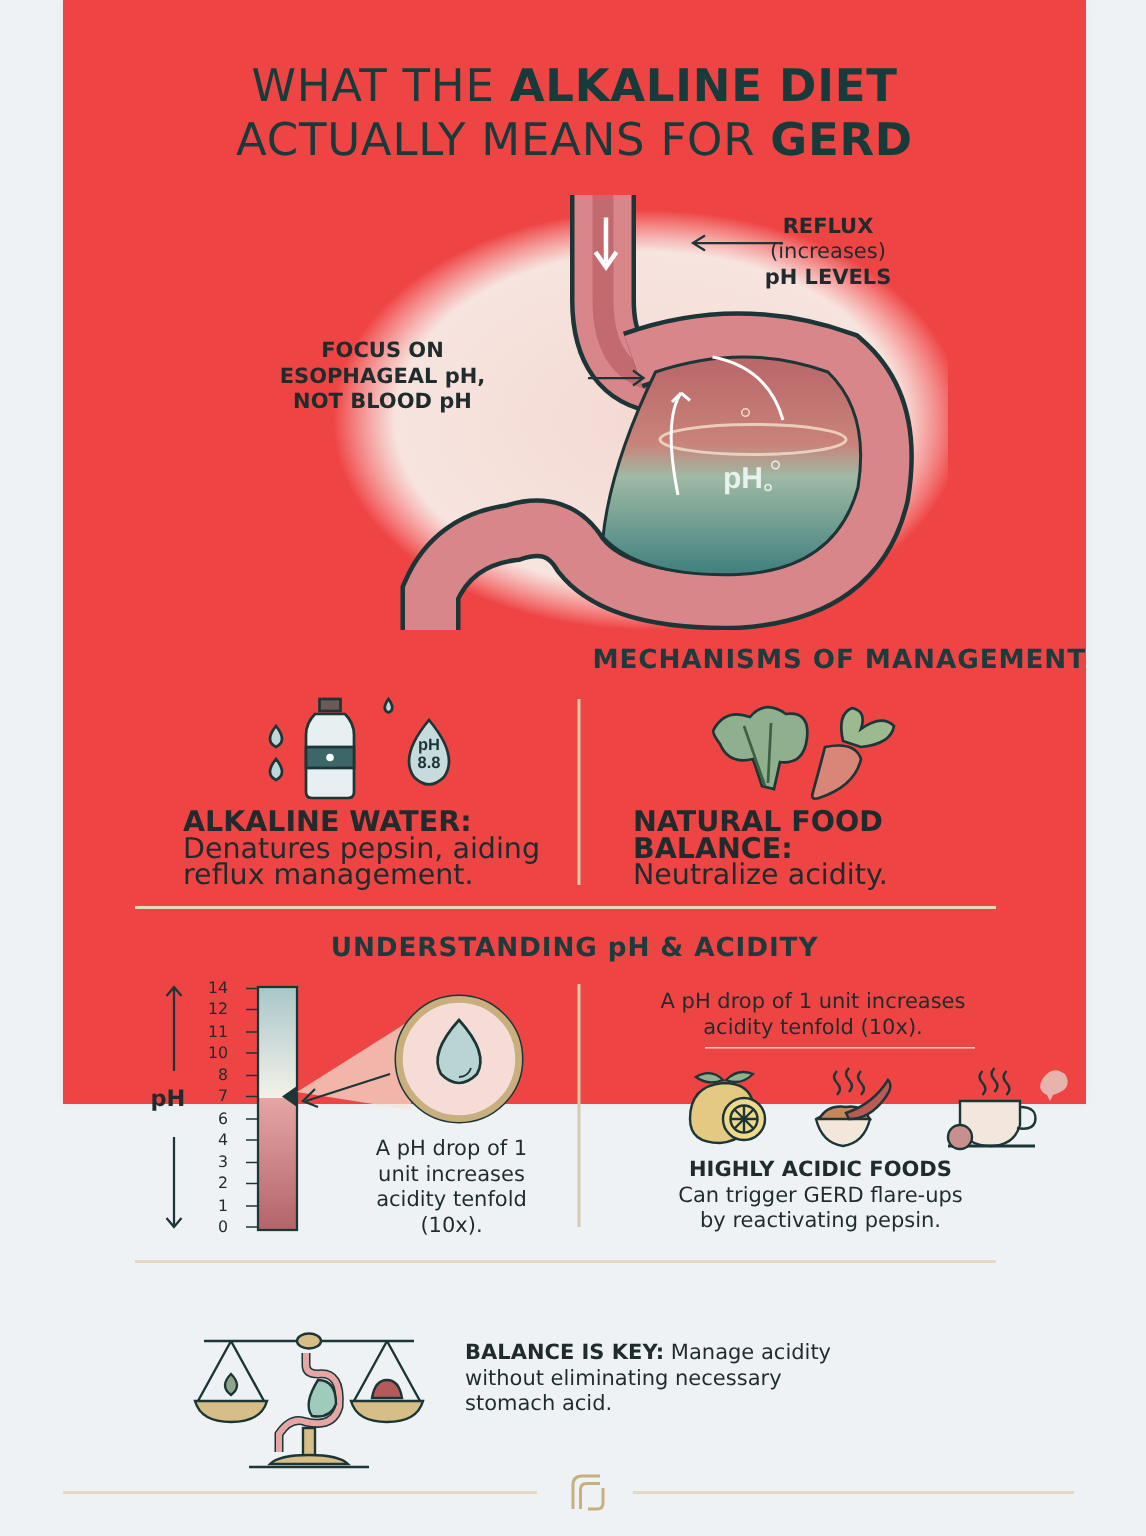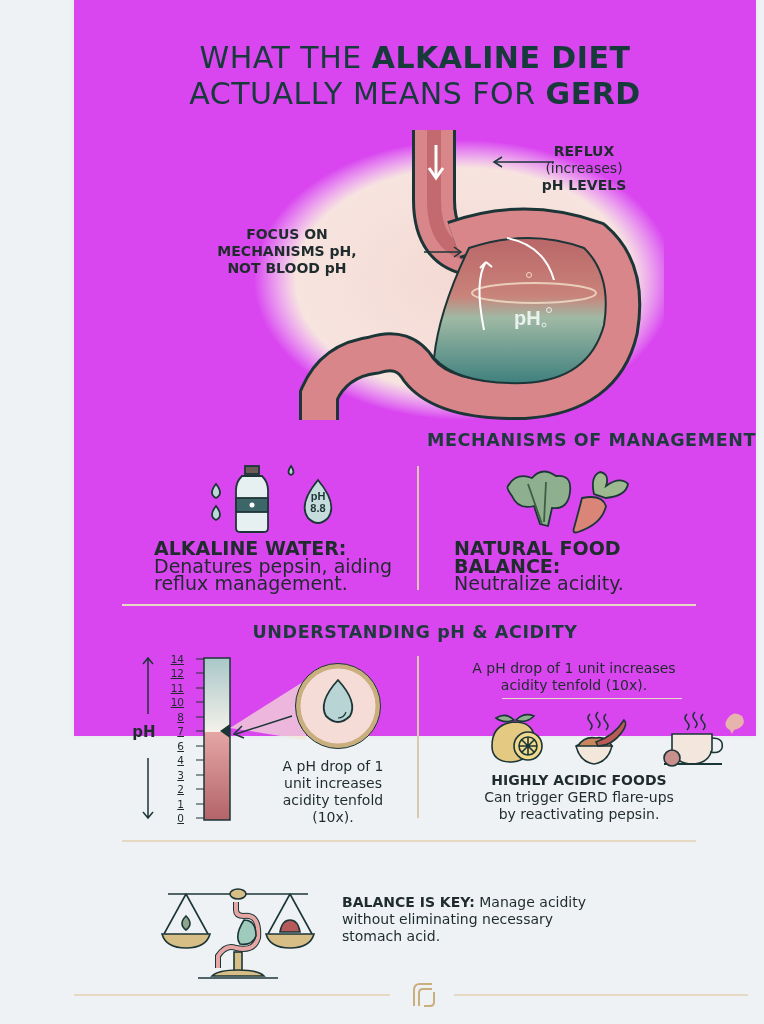--- a/index.html
+++ b/index.html
@@ -7,23 +7,22 @@
   body {
     background: #eef2f5;
     font-family: "DejaVu Sans", "Liberation Sans", sans-serif;
     color: #1d3a3c;
     position: relative;
   }
   .panel {
     position: absolute;
     left: 42px; top: 0;
     width: 682px; height: 736px;
-    background: #d946ef;
+    background: #ef4444;
     box-shadow: 0 0 6px rgba(0,0,0,0.05);
-    margin-left: 32px;
   }
   .abs { position: absolute; }
   .title {
     position: absolute; left: 0; width: 100%; top: 40px;
     text-align: center; font-size: 30px; line-height: 36px;
     color: #173a3b; letter-spacing: 0.5px; font-weight: 400;
   }
   .title b { font-weight: 700; }
   .hero { position: absolute; left: 150px; top: 130px; width: 440px; height: 290px; }
   .callout {
@@ -35,21 +34,21 @@
     position: absolute; left: 0; width: 100%; text-align: center;
     font-weight: 700; font-size: 17.5px; color: #1f3a3c; letter-spacing: 0.6px;
   }
   .mech-label {
     position: absolute; text-align: left; font-size: 19px; line-height: 17.5px; color: #1f2b2c;
   }
   .mech-label b { font-weight: 700; display: block; }
   .divider-v { position: absolute; width: 2px; background: #d9c9ae; }
   .divider-h { position: absolute; height: 2px; background: #e6d9c4; }
   .ph-scale-label {
-    position: absolute; font-size: 10.5px; color: #1f2b2c; text-align: right; width: 16px; text-decoration: underline;
+    position: absolute; font-size: 10.5px; color: #1f2b2c; text-align: right; width: 16px;
   }
   .body-text { position: absolute; text-align: center; font-size: 14px; line-height: 17px; color: #1f2b2c; }
   .goal-text { position: absolute; font-size: 14px; line-height: 17px; color: #1f2b2c; }
   .goal-text b { font-weight: 700; }
 </style>
 </head>
 <body>
 
 <div class="panel">
 
@@ -100,21 +99,21 @@
   </svg>
 
   <div class="callout" style="left:440px; top:143px; width:140px;">
     <div>REFLUX</div>
     <div class="light">(increases)</div>
     <div>pH LEVELS</div>
   </div>
 
   <div class="callout" style="left:118px; top:226px; width:190px;">
     <div>FOCUS ON</div>
-    <div>MECHANISMS pH,</div>
+    <div>ESOPHAGEAL pH,</div>
     <div>NOT BLOOD pH</div>
   </div>
 
   <h2 class="section-title" style="top:430px;text-align:right;">MECHANISMS OF MANAGEMENT</h2>
 
   <svg class="abs" style="left:128px; top:462px;" width="160" height="72" viewBox="0 0 160 72">
     <g stroke="#1c3537" stroke-width="1.8" fill="#bcd8d8">
       <path d="M14 22 q-8 10 0 14 q8 -4 0 -14z"></path>
       <path d="M14 44 q-8 10 0 14 q8 -4 0 -14z"></path>
       <path d="M89 4 q-5 7 0 9 q5 -2 0 -9z"></path>

